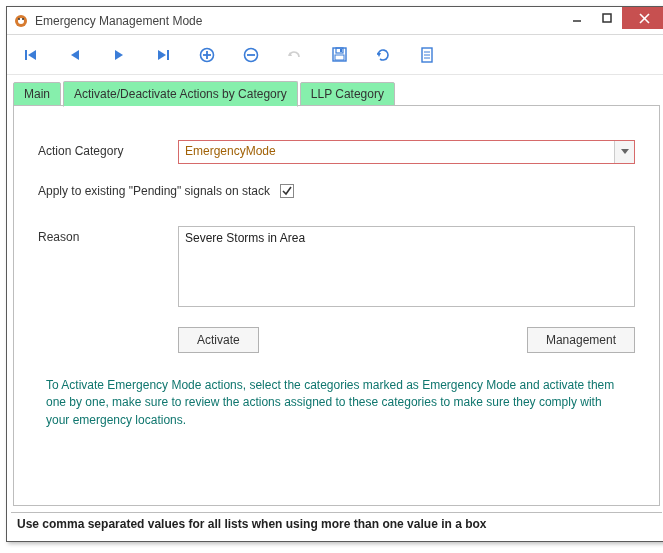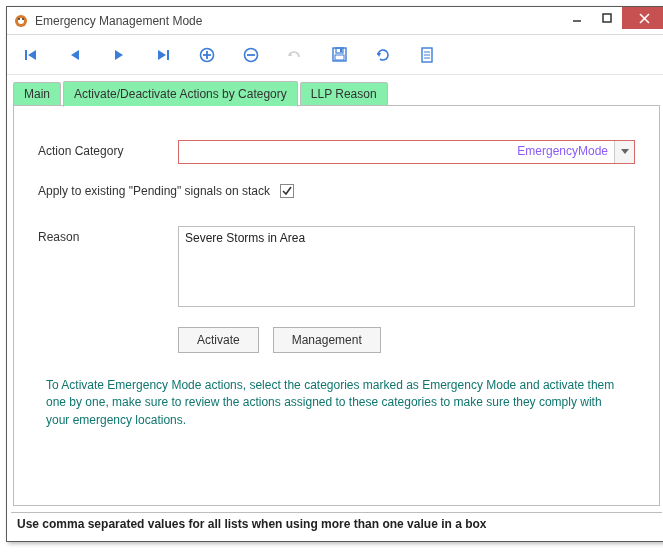--- a/index.html
+++ b/index.html
@@ -95,21 +95,21 @@
   }
   .form-row { display: flex; align-items: flex-start; margin-bottom: 20px; }
   .form-label { width: 140px; color: #333; padding-top: 4px; }
   .combo {
     flex: 1;
     display: flex;
     border: 1px solid #d66a6a;
     height: 24px;
     background: #fff;
   }
-  .combo-text { flex: 1; padding: 3px 6px; color: #8b5cf6; text-align: right; }
+  .combo-text { flex: 1; padding: 3px 6px; color: #a16207; }
   .combo-arrow {
     width: 20px; display: flex; align-items: center; justify-content: center;
     border-left: 1px solid #ccc;
     background: #f5f5f5;
   }
   .chk-row { display: flex; align-items: center; margin-bottom: 28px; }
   .chk-label { color: #333; margin-right: 10px; }
   .chk-box {
     width: 14px; height: 14px; border: 1px solid #888;
     display: flex; align-items: center; justify-content: center;
@@ -119,21 +119,21 @@
   .reason-area {
     flex: 1;
     height: 81px;
     border: 1px solid #bdbdbd;
     padding: 4px 6px;
     color: #222;
     resize: none;
     font-family: inherit;
     font-size: 12px;
   }
-  .btn-row { display: flex; gap: 14px; margin-left: 140px; margin-top: 14px; margin-bottom: 24px; }
+  .btn-row { display: flex; gap: 14px; margin-left: 140px; margin-top: 14px; margin-bottom: 24px; justify-content: space-between; }
   .btn {
     border: 1px solid #b2b2b2;
     background: #f6f6f6;
     padding: 5px 18px;
     color: #333;
     cursor: pointer;
   }
   .instructions { color: #0f766e; line-height: 1.45; padding: 0 8px; }
   .statusbar {
     border-top: 1px solid #bdbdbd;
@@ -241,21 +241,21 @@
             <line x1="4" y1="5" x2="10" y2="5" stroke="#3b7dd8"></line>
             <line x1="4" y1="8" x2="10" y2="8" stroke="#3b7dd8"></line>
             <line x1="4" y1="11" x2="10" y2="11" stroke="#3b7dd8"></line>
           </svg>
     </div>
   </div>
 
   <div class="tabbar">
     <div class="tab">Main</div>
     <div class="tab active">Activate/Deactivate Actions by Category</div>
-    <div class="tab">LLP Reason</div>
+    <div class="tab">LLP Category</div>
   </div>
 
   <div class="tab-panel">
 
     <div class="form-row">
       <div class="form-label">Action Category</div>
       <div class="combo">
         <div class="combo-text">EmergencyMode</div>
         <div class="combo-arrow">
           <svg width="8" height="6">

